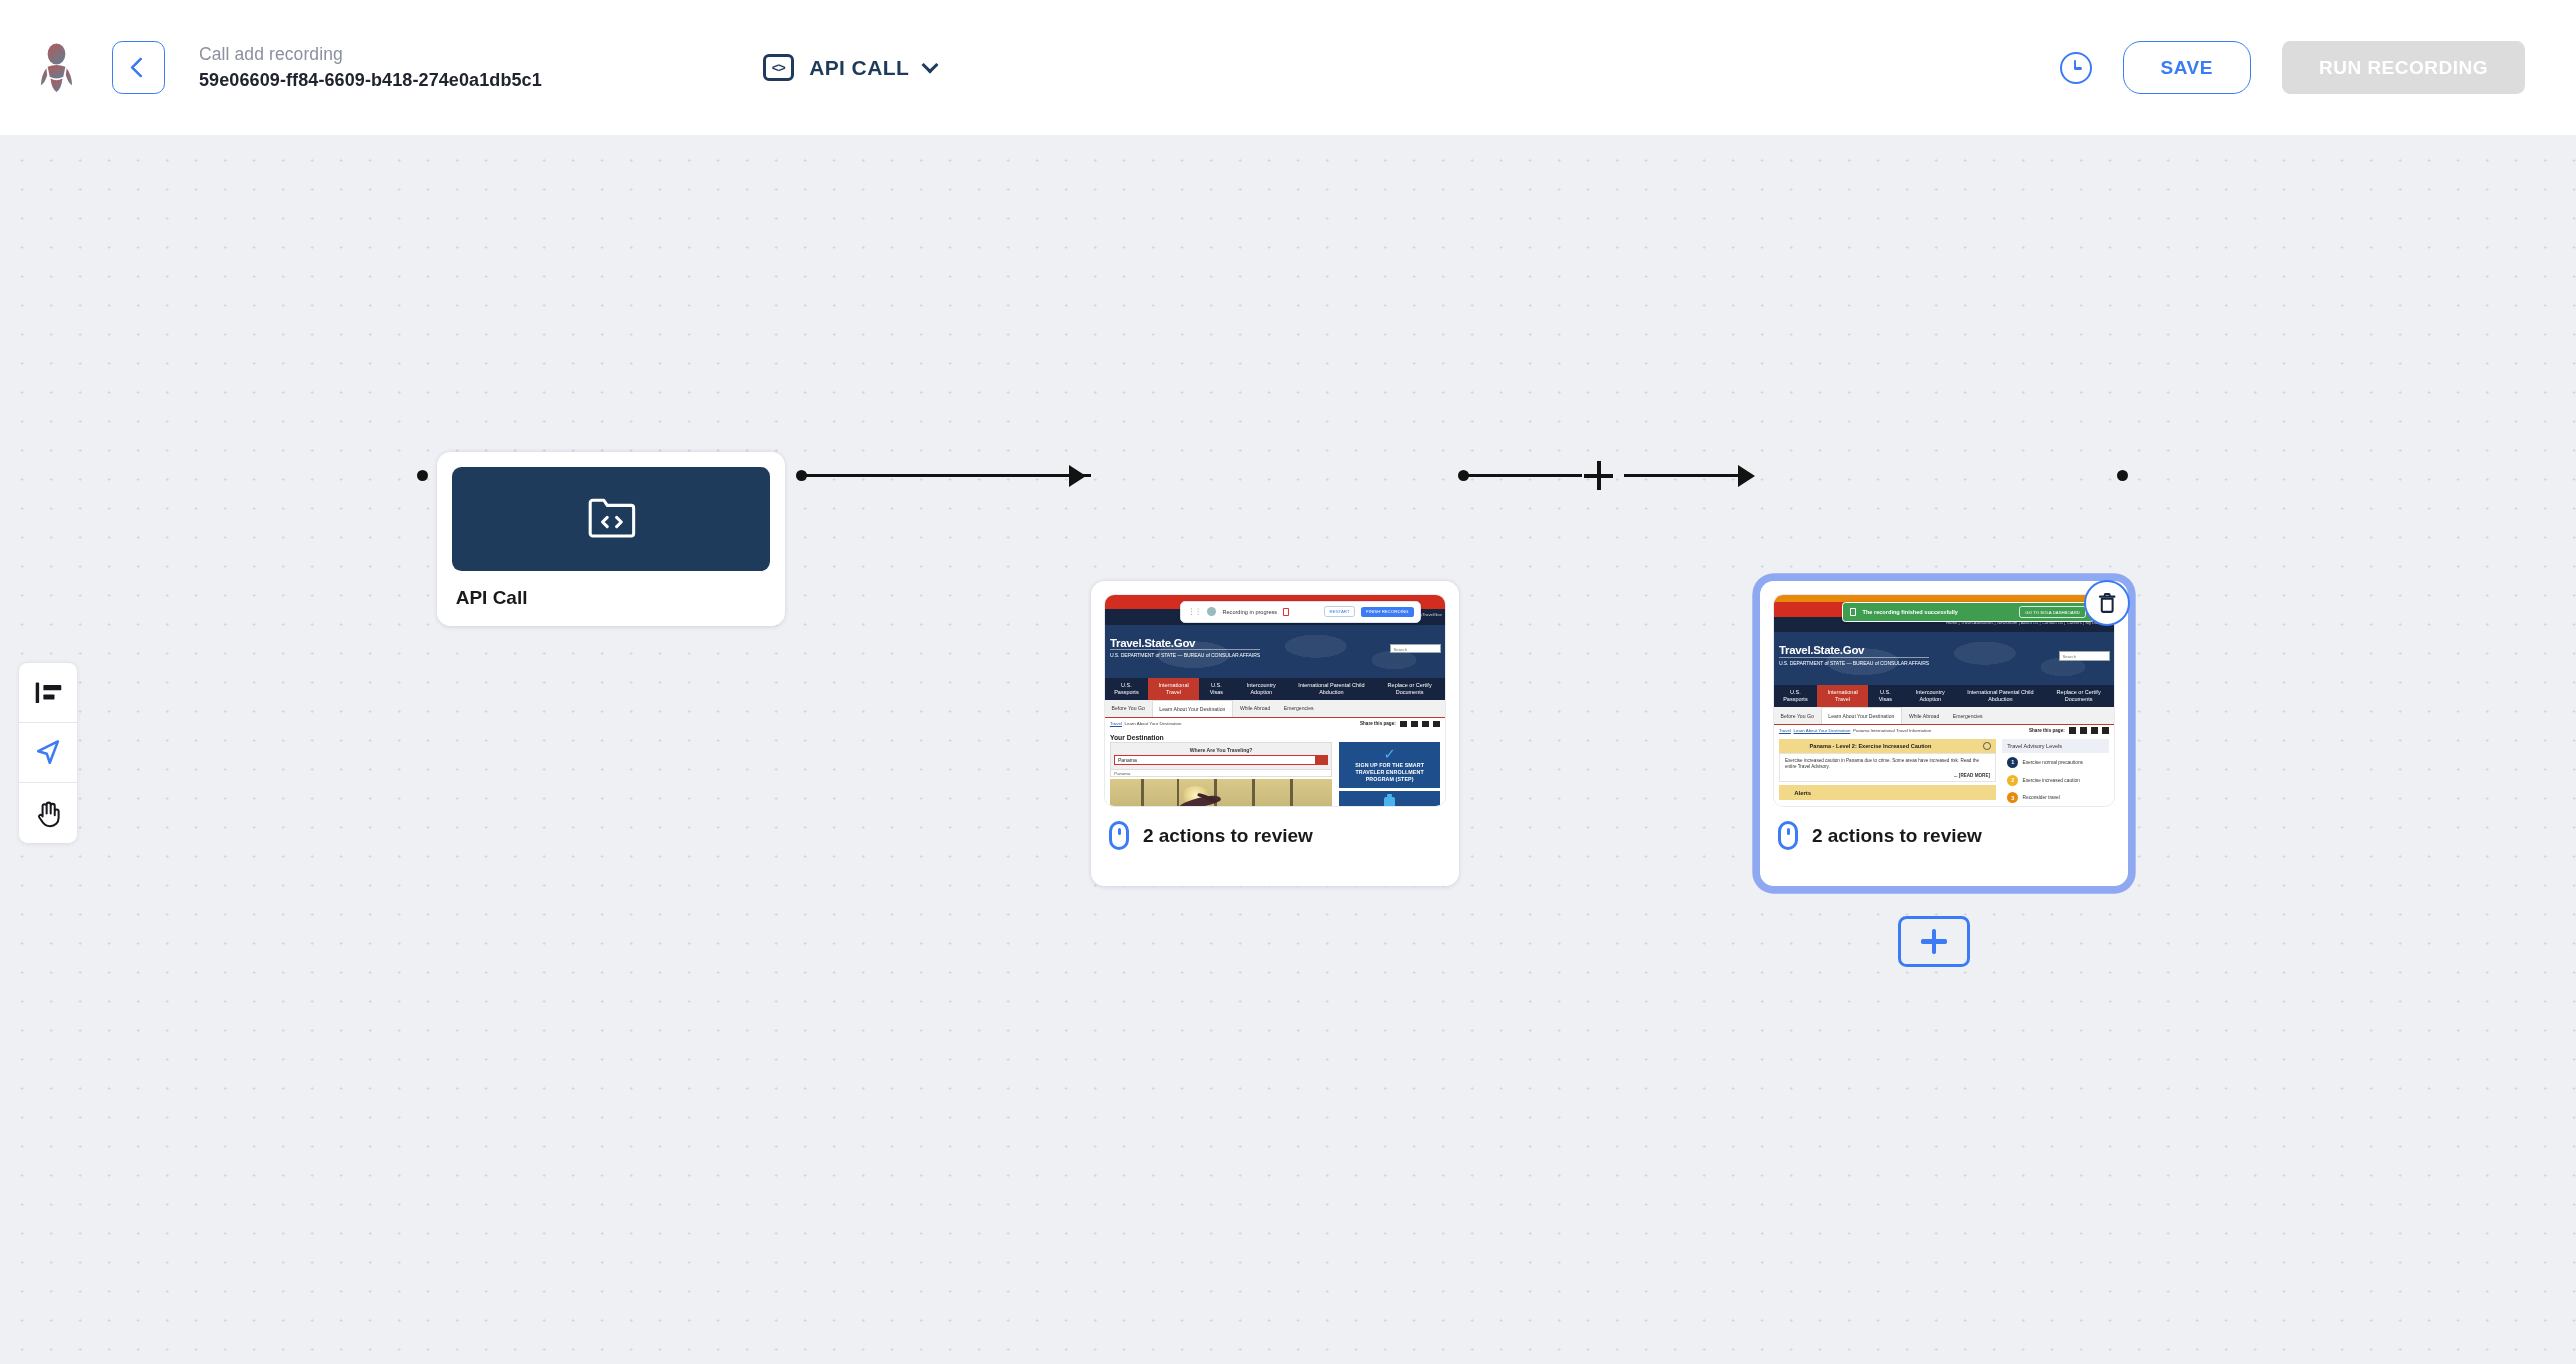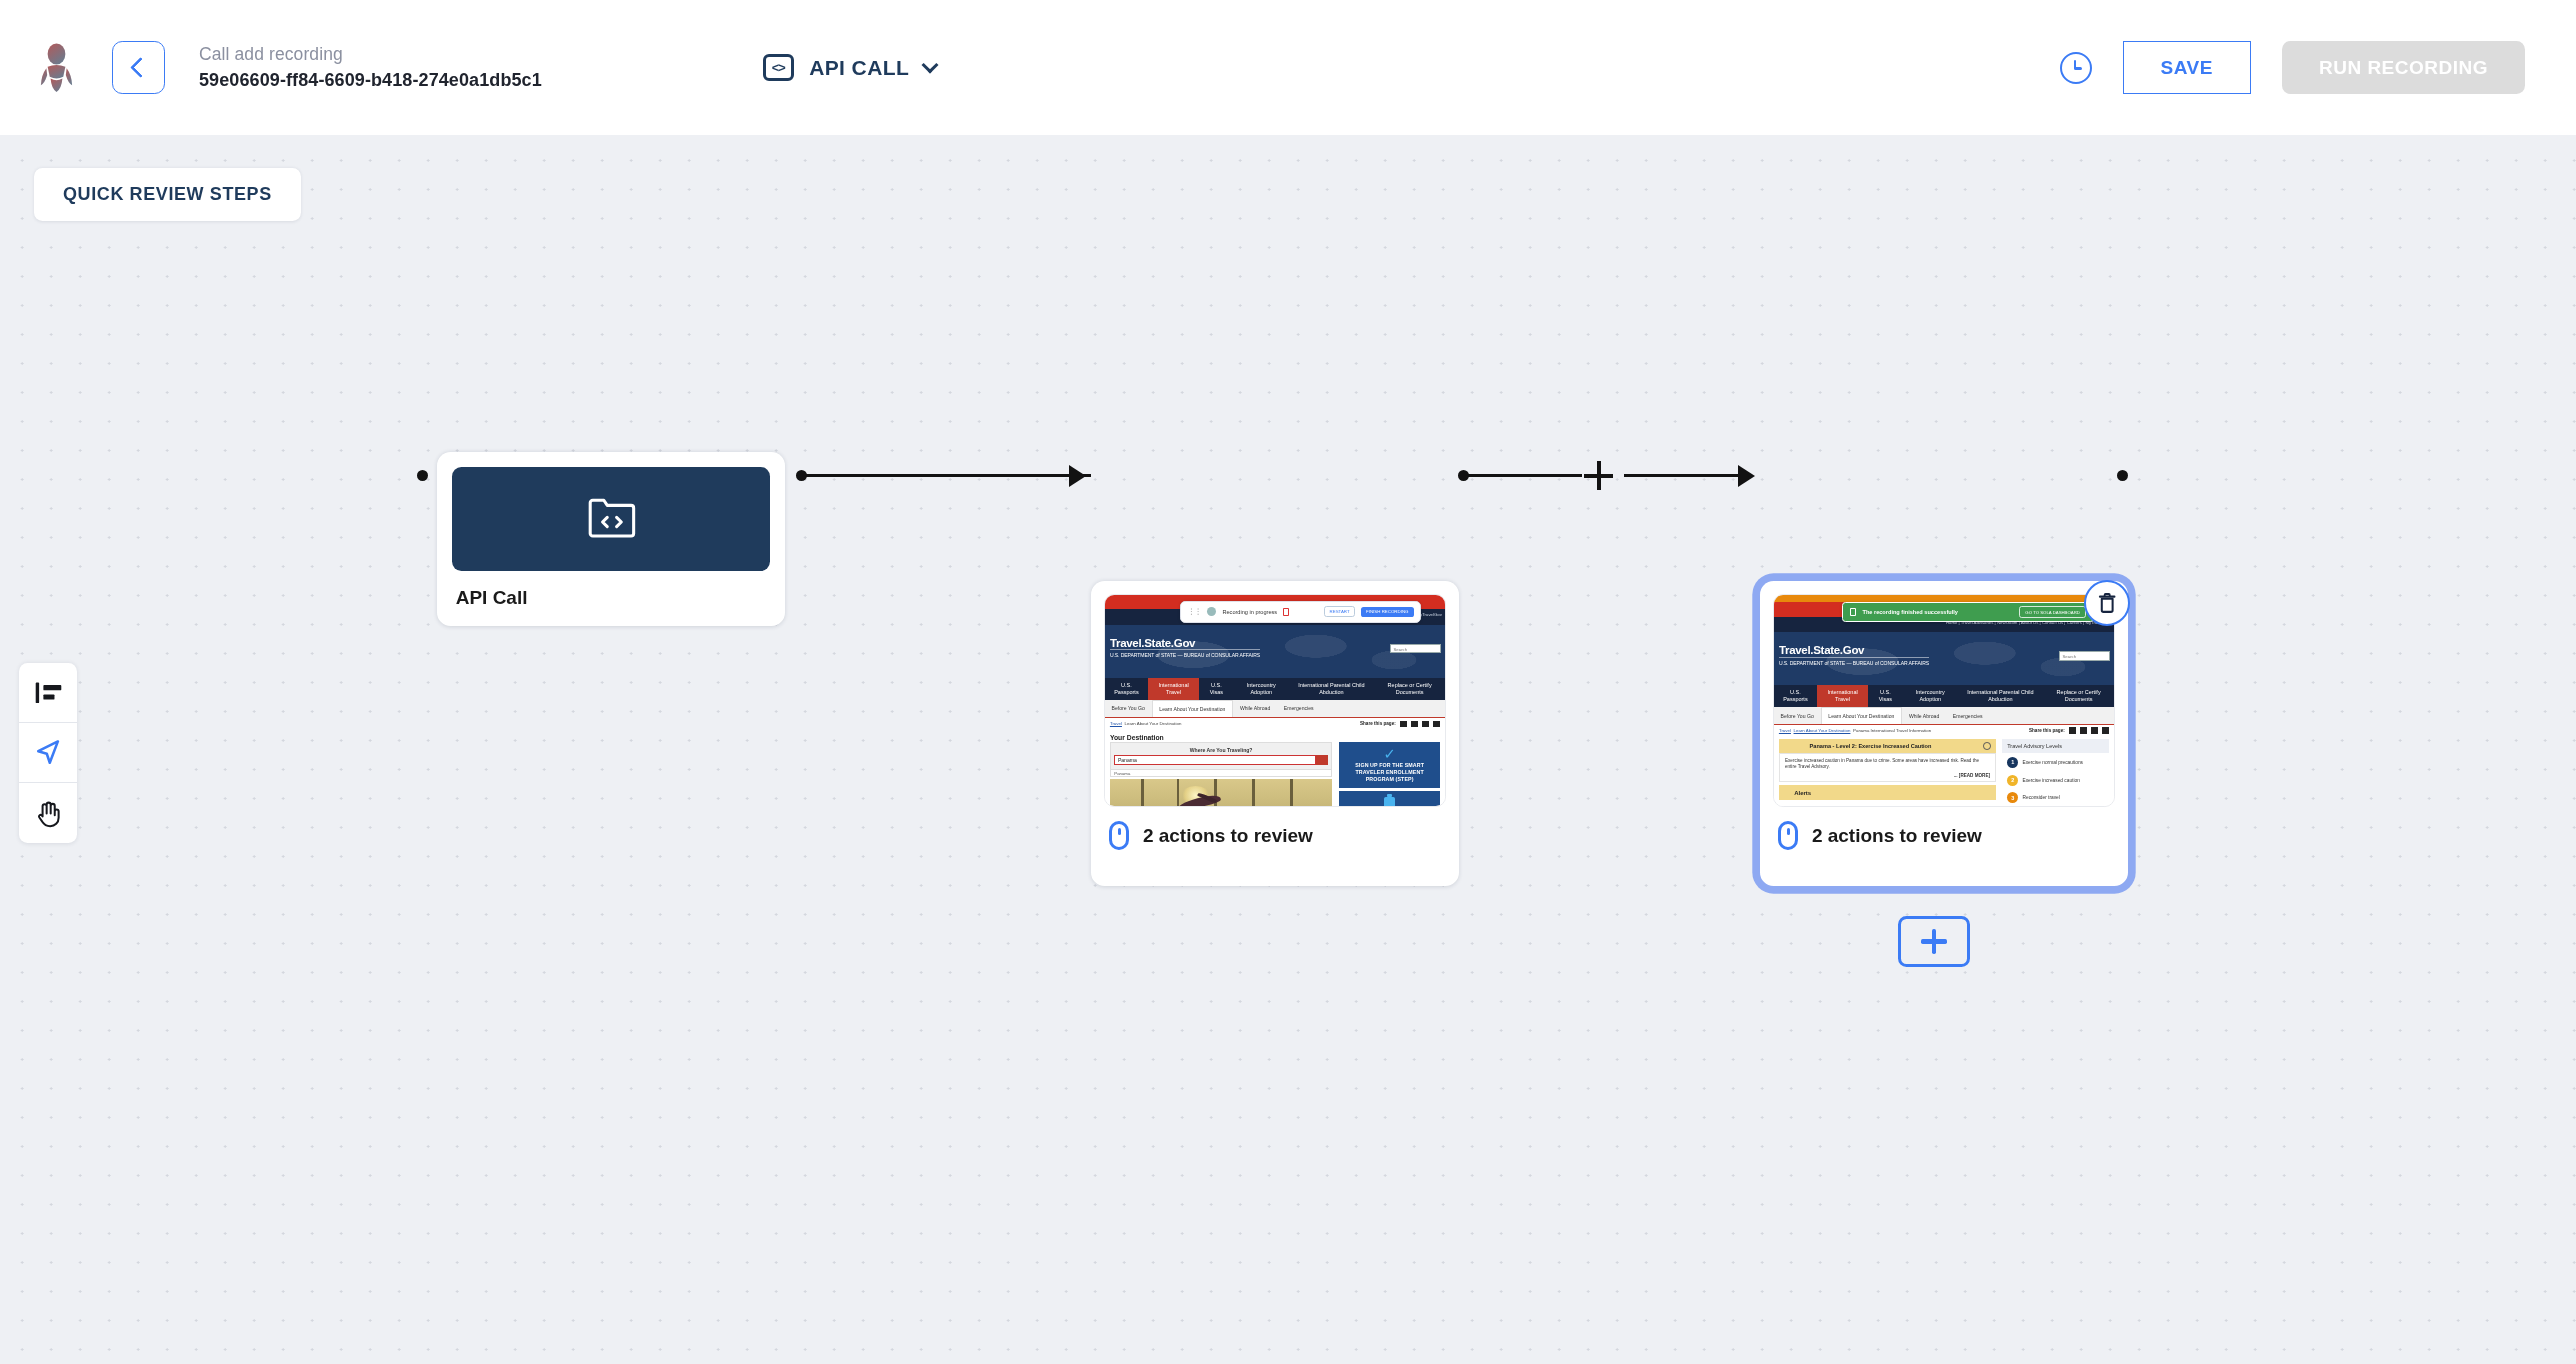--- a/index.html
+++ b/index.html
@@ -50,21 +50,21 @@
                transform: rotate(45deg); margin-top: -6px; }
 
   .topbar-right {
     margin-left: auto; display: flex; align-items: center; gap: 31px; padding-right: 51px;
   }
   .history-icon { width: 32px; height: 32px; border: 2.6px solid #3b7bf5; border-radius: 50%; position: relative; cursor: pointer; }
   .history-icon::before { content:''; position:absolute; left: 12px; top: 6px; width: 2.6px; height: 9.4px; background:#3b7bf5; border-radius:1.7px; }
   .history-icon::after  { content:''; position:absolute; left: 12.8px; top: 13.6px; width: 7.7px; height: 2.6px; background:#3b7bf5; border-radius:1.7px; }
 
   .save-btn {
-    border: 1.3px solid #3b7bf5; border-radius: 0; background: #fff;
+    border: 1.3px solid #3b7bf5; border-radius: 18px; background: #fff;
     color: #3b7bf5; font-size: 19px; font-weight: bold; letter-spacing: 0.5px;
     padding: 14.5px 37px; cursor: pointer;
   }
   .run-btn {
     border: none; border-radius: 8.5px; background: #dcdcdc;
     color: #ffffff; font-size: 19px; font-weight: bold; letter-spacing: 0.5px;
     padding: 15.3px 37px; cursor: not-allowed;
   }
 
   
@@ -301,21 +301,20 @@
 
   <div class="topbar-right">
     <div class="history-icon"></div>
     <button class="save-btn">SAVE</button>
     <button class="run-btn">RUN RECORDING</button>
   </div>
 </div>
 
 <div class="canvas">
 
-  <div class="quick-review">QUICK REVIEW STEPS</div>
 
   <div class="toolrail">
     <div class="tool">
       <svg width="29" height="25.6" viewBox="0 0 34 30">
         <rect x="2" y="3" width="4" height="24" rx="1" fill="#16181d"></rect>
         <rect x="11" y="6" width="21" height="6" rx="1" fill="#16181d"></rect>
         <rect x="11" y="17" width="13" height="6" rx="1" fill="#16181d"></rect>
       </svg>
     </div>
     <div class="tool">

